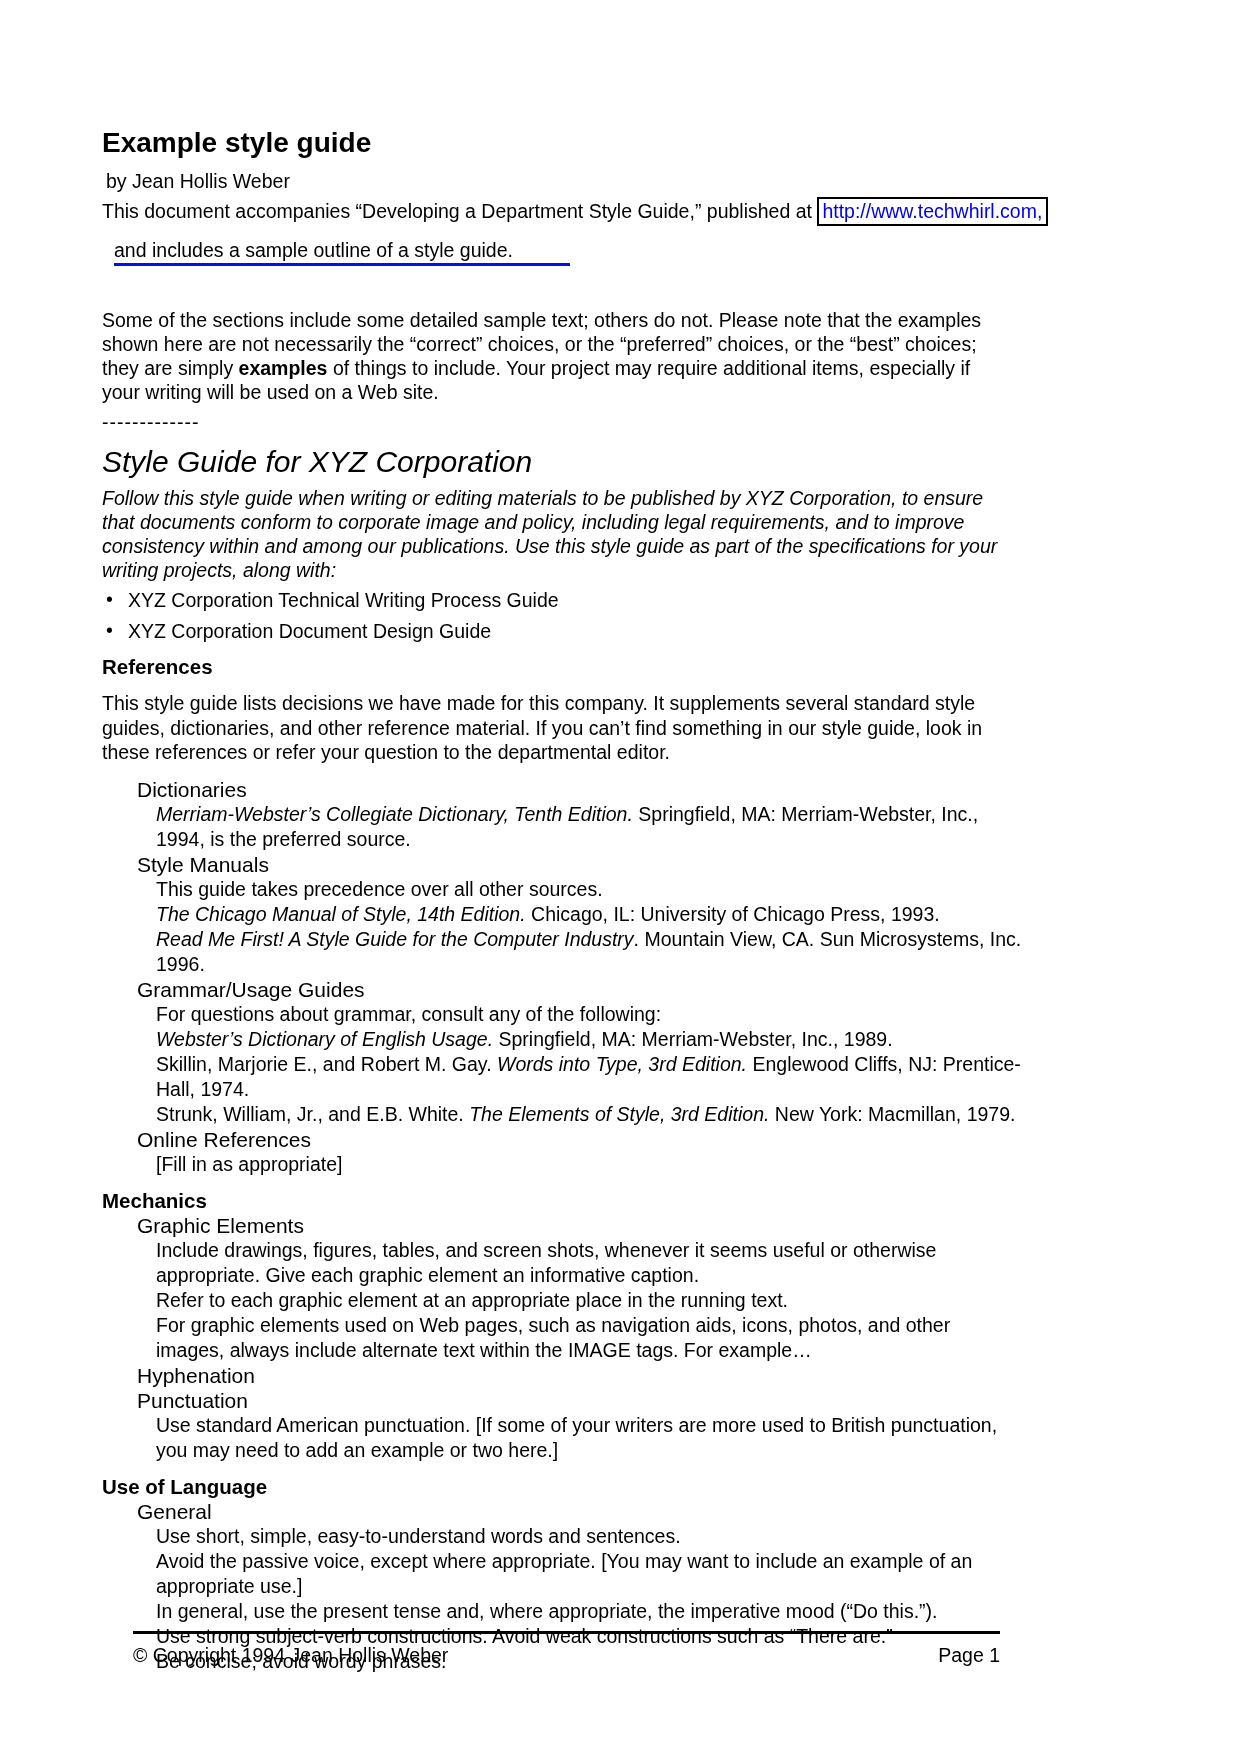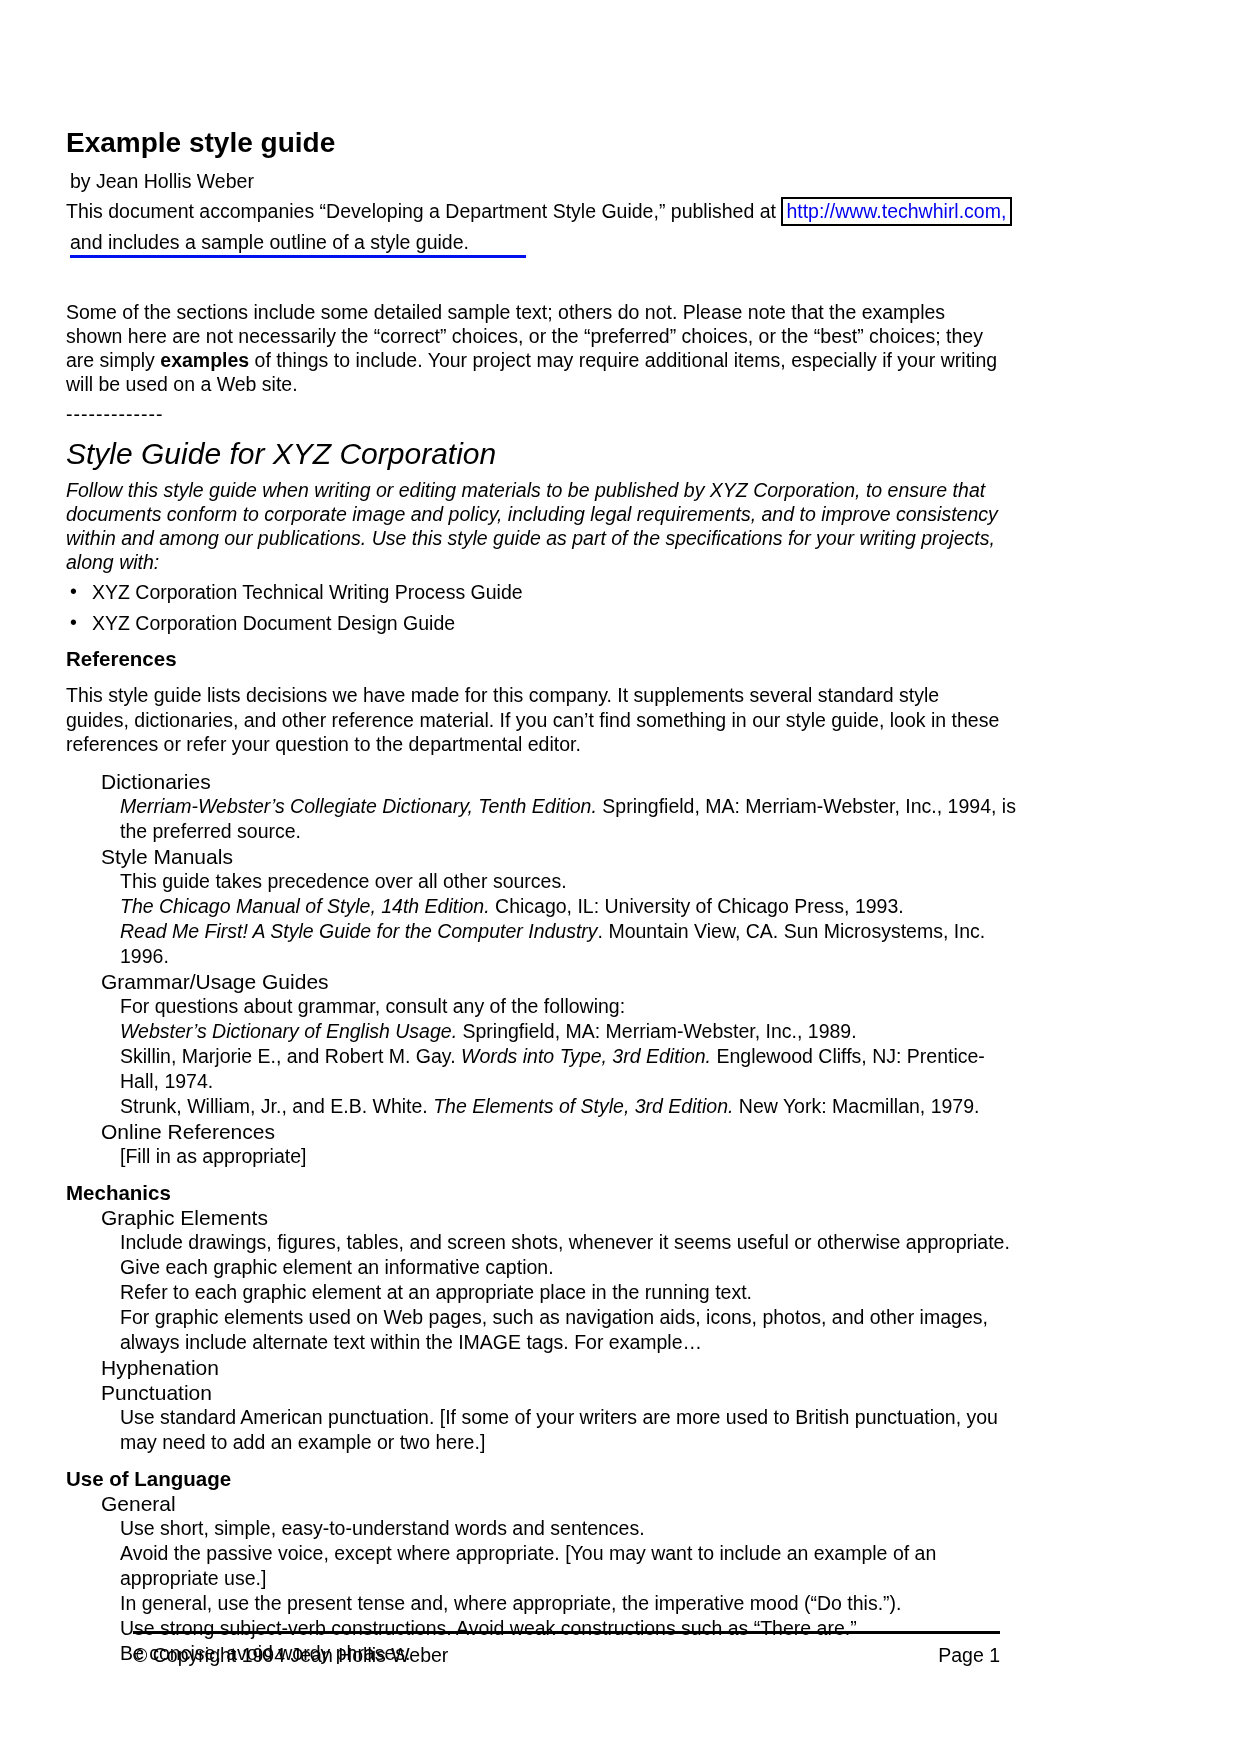--- a/index.html
+++ b/index.html
@@ -5,42 +5,42 @@
   * { box-sizing: border-box; margin: 0; padding: 0; }
   html, body { background: #ffffff; }
   body {
     width: 1240px; height: 1755px;
     font-family: "Liberation Sans", sans-serif;
     color: #000000;
   }
   .page {
     position: relative;
     width: 1140px; height: 1755px;
-    padding: 126px 140px 0 66px;
+    padding: 126px 140px 0 102px;
     font-size: 19.5px;
     line-height: 24px;
     background: #ffffff;
     overflow: hidden;
   }
   h1.doc-title {
     font-size: 28px;
     line-height: 34px;
     font-weight: bold;
     margin: 0 0 9px 0;
   }
   .byline { margin: 4px; }
   .intro-line1 { margin: 0; white-space: nowrap; }
   .linkbox {
     display: inline-block;
     border: 2px solid #000000;
     padding: 0 4px 1px 3px;
     line-height: 24px;
   }
   a.link, .link { color: #0000EE; text-decoration: none; }
-  .intro-line2 { margin: 4px; }
+  .intro-line2 { margin: 12px; }
   .u-blue {
     display: inline-block;
     border-bottom: 3px solid #0011EE;
     padding: 0 57px 1px 0;
   }
   .note { margin: 42px 0 0 0; }
   .note b { font-weight: bold; }
   .divider { margin: 6px 0 0 0; letter-spacing: 1px; }
   .xyz-heading {
     font-style: italic;

